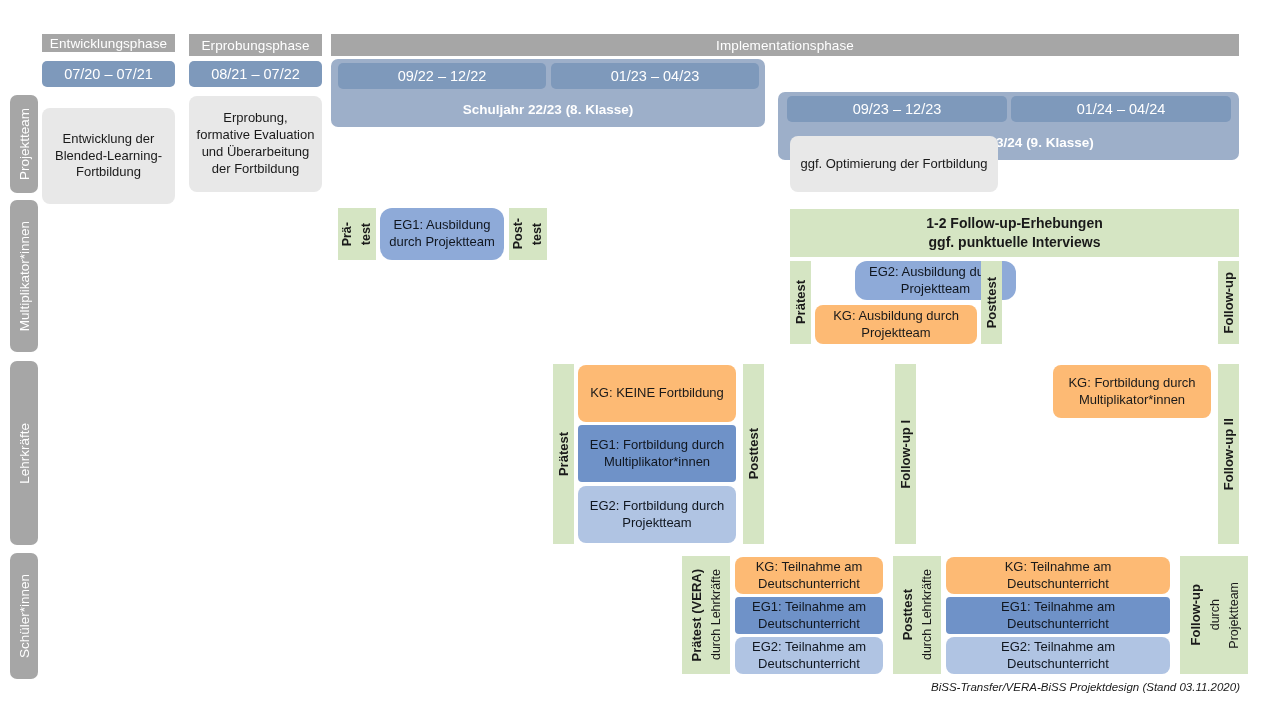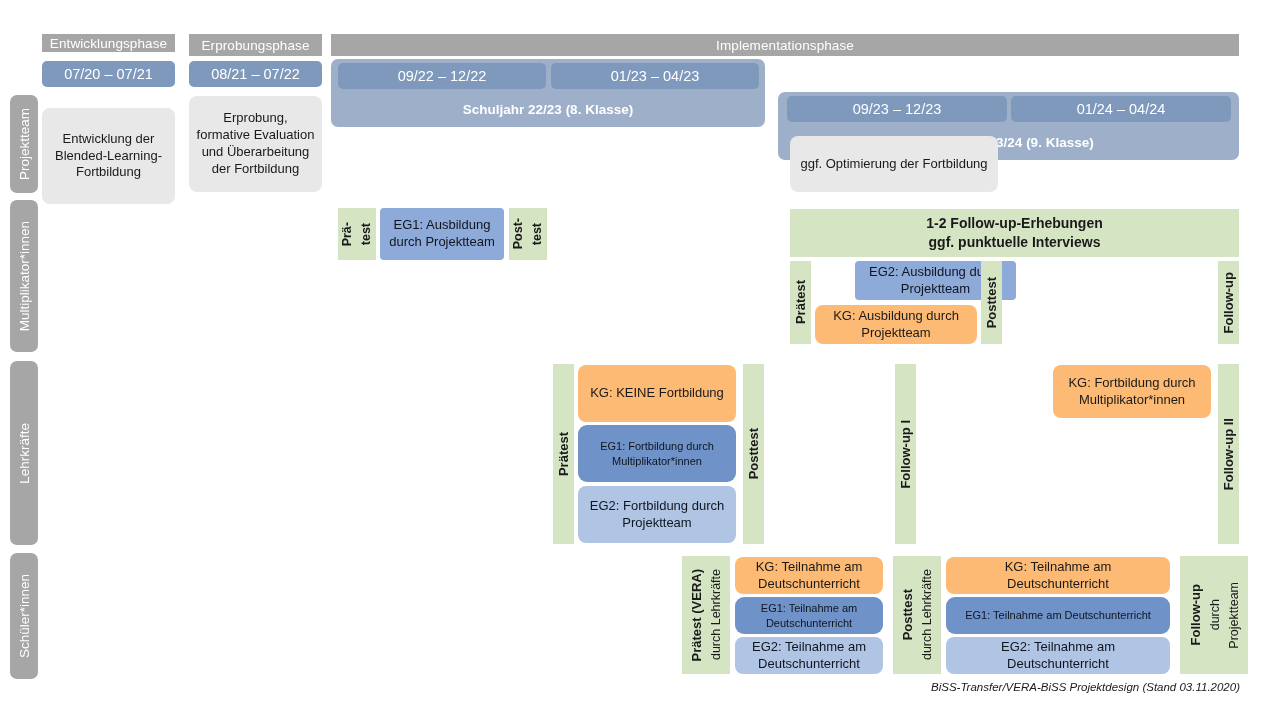--- a/index.html
+++ b/index.html
@@ -43,26 +43,26 @@
     background:#e8e8e8;border-radius:8px;color:#1a1a1a;
     display:flex;align-items:center;justify-content:center;
     text-align:center;font-size:13px;line-height:1.30;padding:2px 6px;
   }
   .grey-box-d{
     background:#fdba74;border-radius:8px;color:#1a1a1a;
     display:flex;align-items:center;justify-content:center;
     text-align:center;font-size:13px;line-height:1.30;padding:2px 6px;
   }
   .blue-dark{
-    background:#6f92c8;border-radius:9px;color:#10161f;
-    display:flex;align-items:center;justify-content:center;
-    text-align:center;font-size:11px;line-height:1.30;padding:2px 6px;
+    background:#6f92c8;border-radius:4px;color:#10161f;
+    display:flex;align-items:center;justify-content:flex-end;
+    text-align:center;font-size:13px;line-height:1.30;padding:2px 6px;
   }
   .blue-mid{
-    background:#8eaad8;border-radius:4px;color:#10161f;
+    background:#8eaad8;border-radius:12px;color:#10161f;
     display:flex;align-items:center;justify-content:center;
     text-align:center;font-size:13px;line-height:1.30;padding:4px 6px;
   }
   .blue-light{
     background:#b0c4e3;border-radius:8px;color:#10161f;
     display:flex;align-items:center;justify-content:center;
     text-align:center;font-size:13px;line-height:1.30;padding:2px 6px;
   }
   .green-strip{
     background:#d5e5c3;display:flex;align-items:center;justify-content:center;

